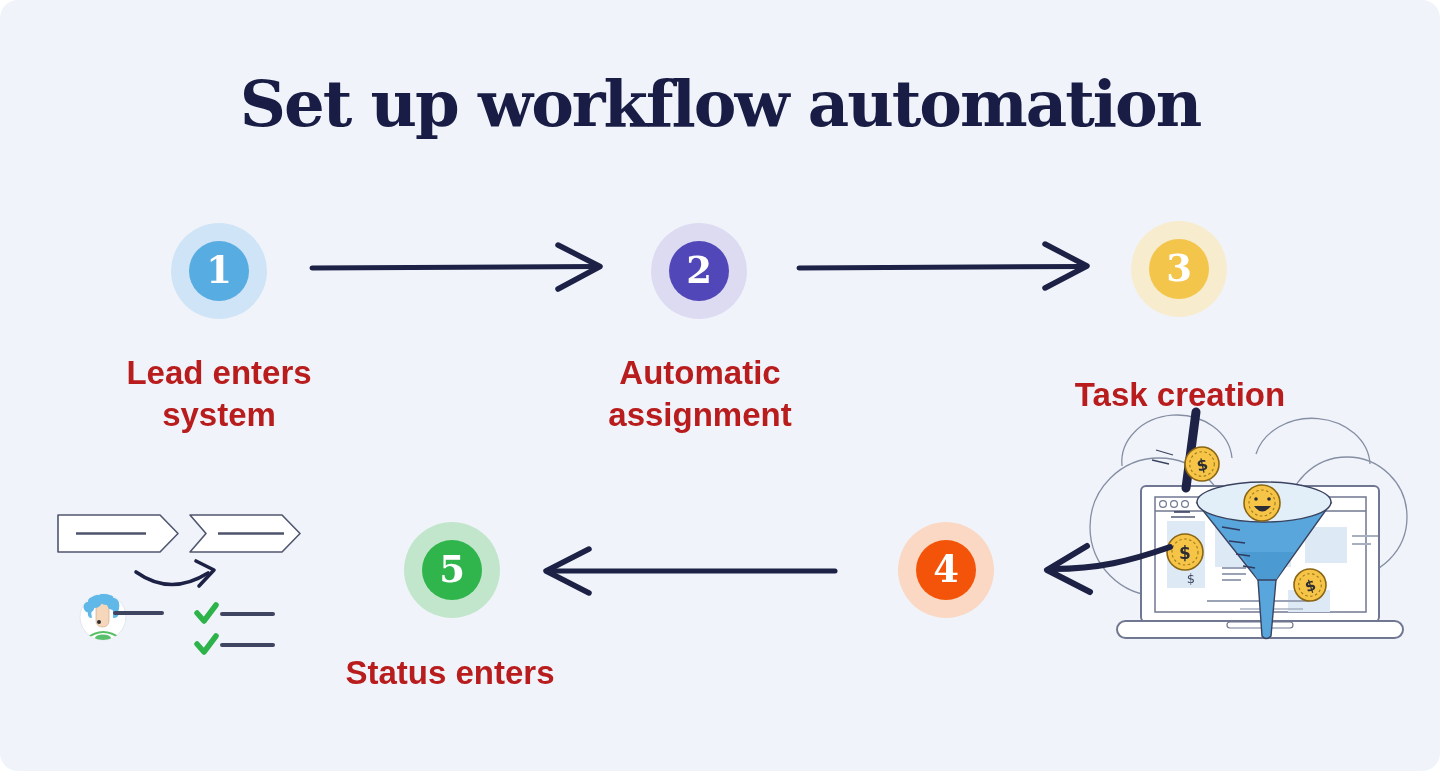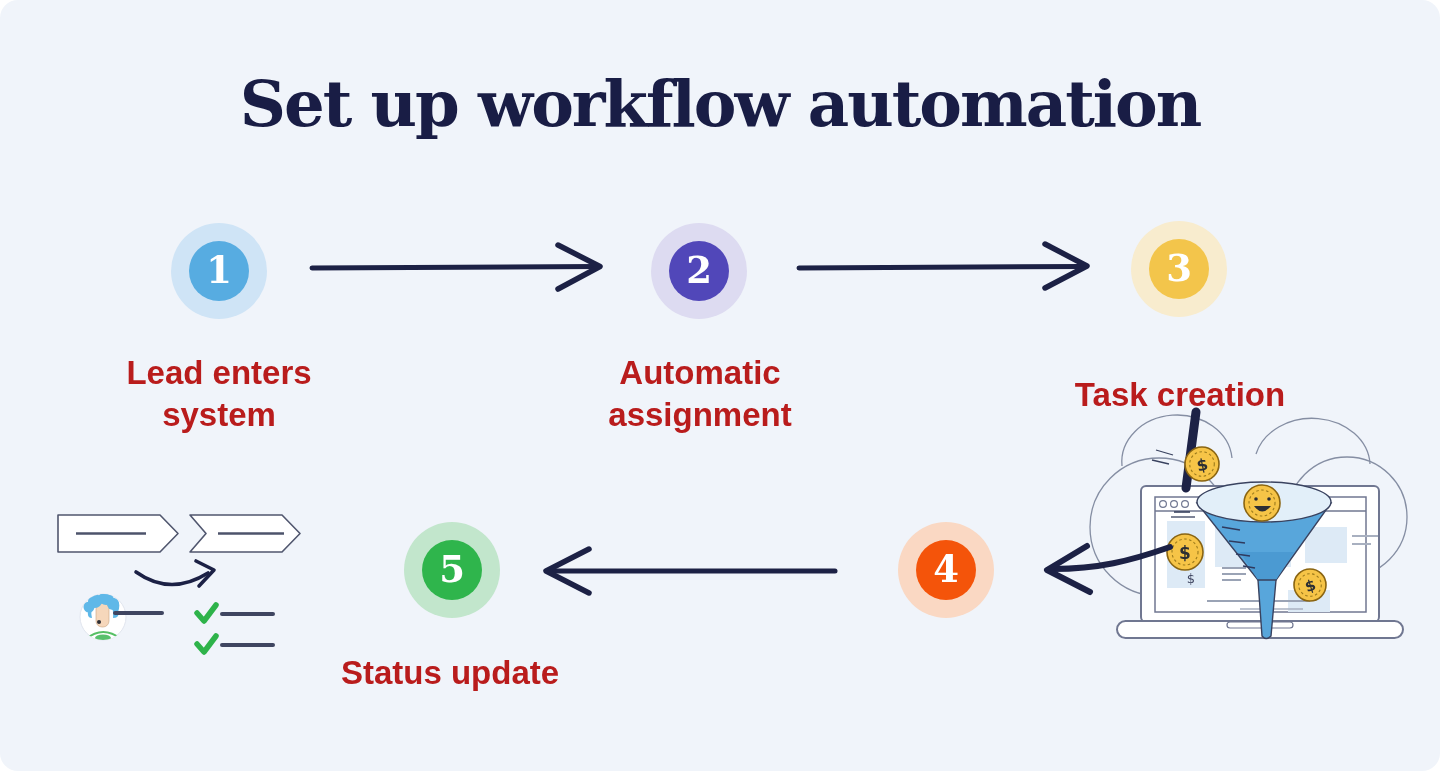--- a/index.html
+++ b/index.html
@@ -65,21 +65,21 @@
         <span class="num">5</span>
       </div>
     </div>
   </div>
 
   <div class="step-label l1">Lead enters
 system</div>
   <div class="step-label l2">Automatic
 assignment</div>
   <div class="step-label l3">Task creation</div>
-  <div class="step-label l5">Status update</div>
+  <div class="step-label l5">Status enters</div>
 
   <svg width="1440" height="771" viewBox="0 0 1440 771">
 
     <g>
 
       <circle cx="1159" cy="527" r="69" fill="none" stroke="#858ea3" stroke-width="1.3"></circle>
       <circle cx="1347" cy="517" r="60" fill="none" stroke="#858ea3" stroke-width="1.3"></circle>
       <path d="M1232,458 A54,46 0 0 0 1122,466" fill="none" stroke="#858ea3" stroke-width="1.3"></path>
       <path d="M1256,454 A58,48 0 0 1 1370,464" fill="none" stroke="#858ea3" stroke-width="1.3"></path>
 

